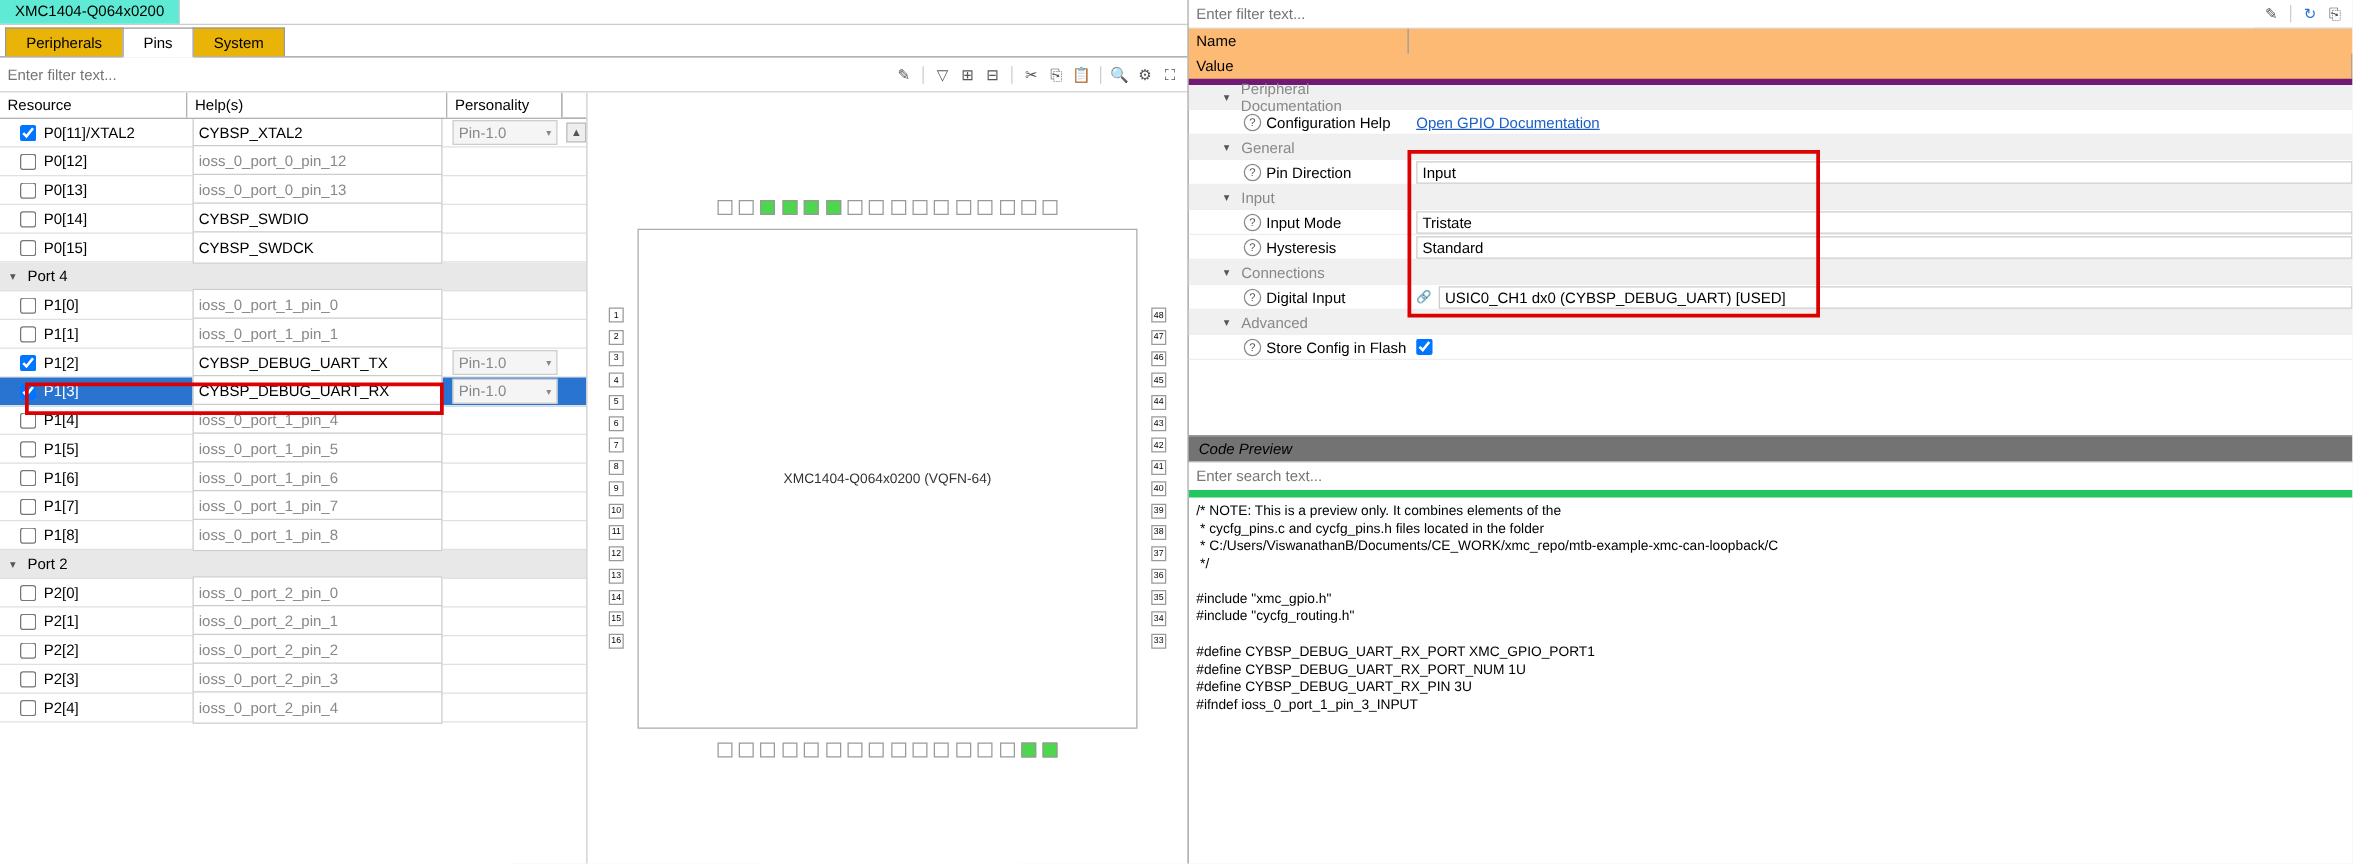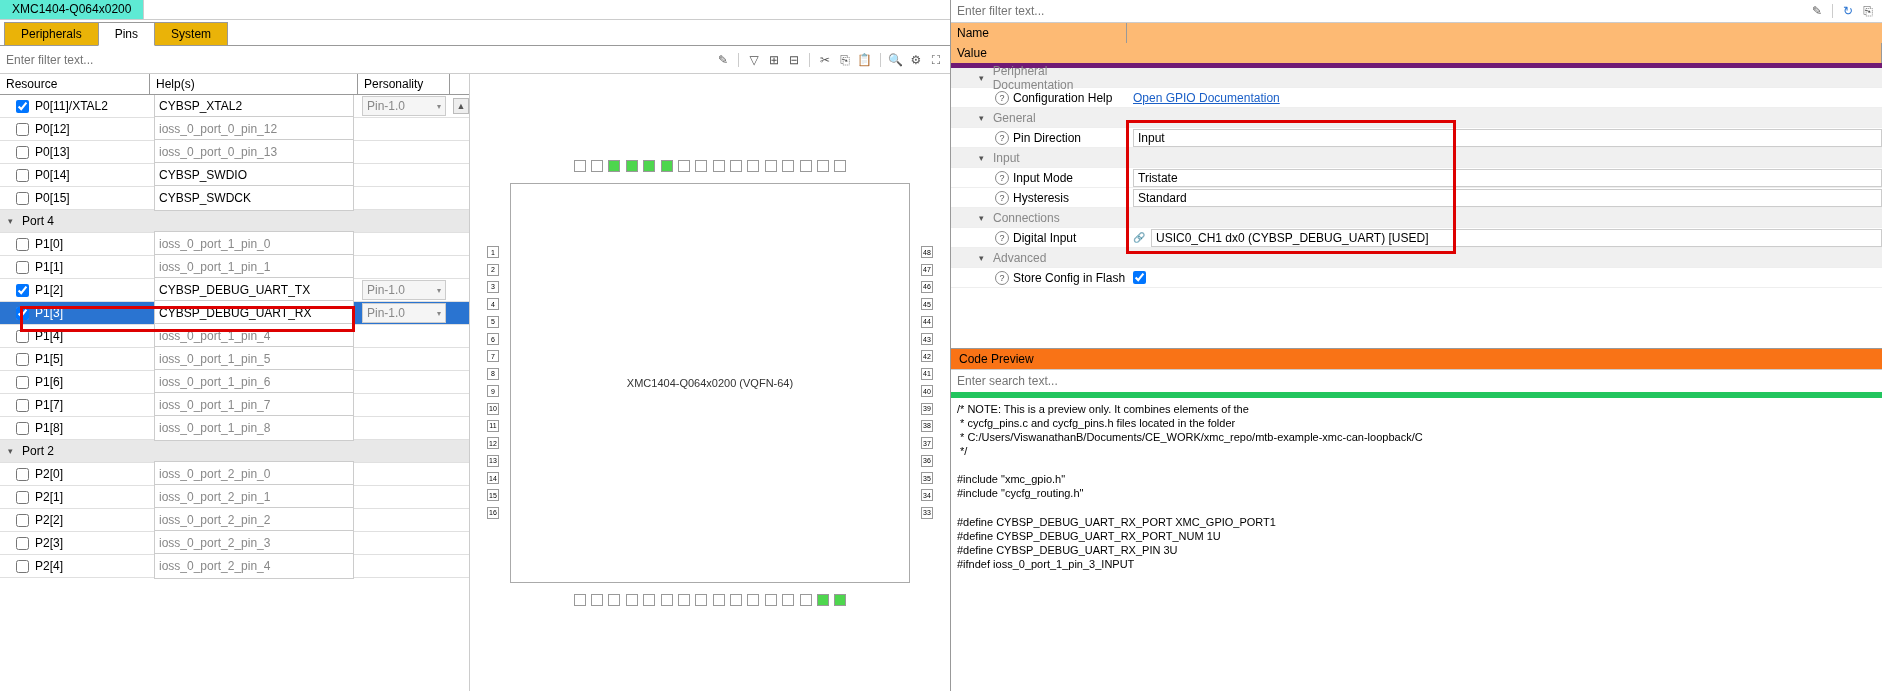--- a/index.html
+++ b/index.html
@@ -78,21 +78,21 @@
   .help-icon { width: 14px; height: 14px; border: 1px solid #888; border-radius: 7px; display: inline-flex; align-items: center; justify-content: center; font-size: 9px; color: #555; margin-right: 4px; }
   .param-link { color: #1a5fc7; text-decoration: underline; }
   .param-value-box { flex: 1; border: 1px solid #ccc; padding: 1px 4px; background: #fff; height: 18px; display: flex; align-items: center; }
   .link-icon { width: 14px; margin-right: 4px; font-size: 10px; }
   .check { }
   .red-box-param { border: 3px solid #d00; position: absolute; pointer-events: none; }
   .param-body { position: relative; }
   
   
   .code-section { flex: 1; display: flex; flex-direction: column; border-top: 1px solid #999; margin-top: 60px; }
-  .code-title { padding: 3px 8px; background: #f97316; border-bottom: 1px solid #ccc; }
+  .code-title { padding: 3px 8px; background: #737373; border-bottom: 1px solid #ccc; font-style: italic; }
   .code-search { border: none; border-bottom: 6px solid #22c55e; padding: 4px 6px; color: #ec4899; outline: none; }
   .code-body { flex: 1; padding: 4px 6px; font-family: Liberation Sans, sans-serif; font-size: 11px; white-space: pre; overflow: auto; line-height: 1.28; }
 </style>
 </head>
 <body>
 
 <div class="left-panel">
   <div class="device-tab">
     <div class="device-tab-item">XMC1404-Q064x0200</div>
   </div>

